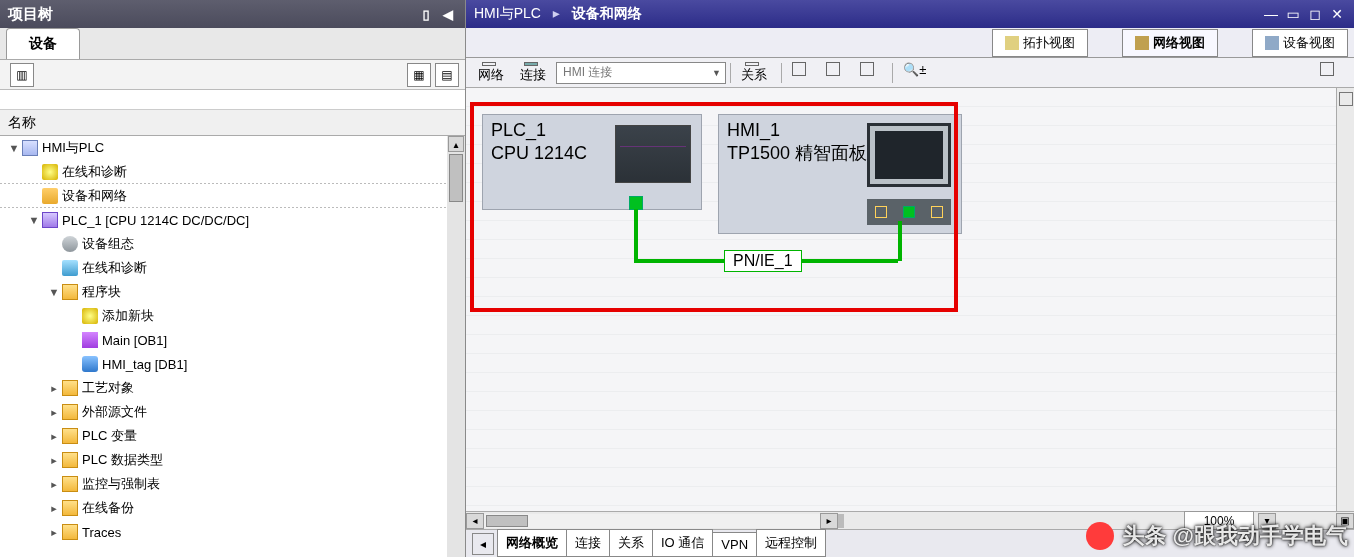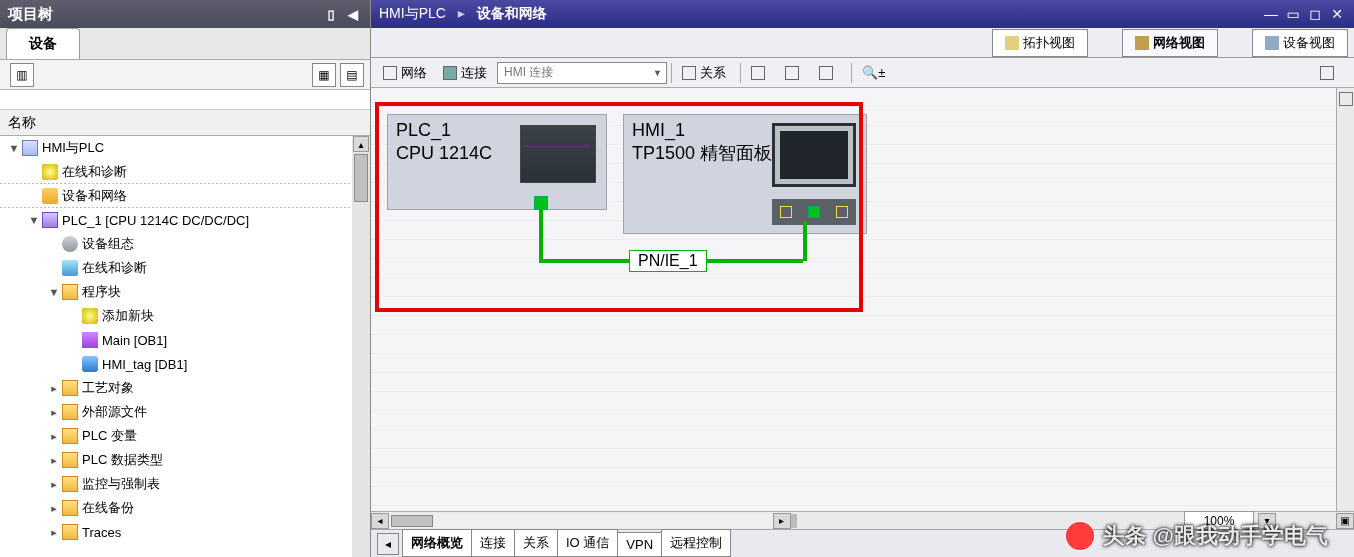--- a/index.html
+++ b/index.html
@@ -1,19 +1,19 @@
 <!DOCTYPE html>
 <html><head>
 <meta charset="utf-8">
 <style>
 * { box-sizing: border-box; margin: 0; padding: 0; font-family: "Microsoft YaHei", Arial, sans-serif; }
 body { width: 1354px; height: 557px; background: #fff; display: flex; font-size: 13px; color: #000; overflow: hidden; }
 
 
-.left-panel { width: 371px; background: #fff; display: flex; flex-direction: column; border-right: 1px solid #8a8a8a; }
+.left-panel { width: 466px; background: #fff; display: flex; flex-direction: column; border-right: 1px solid #8a8a8a; }
 .left-titlebar { height: 28px; background: linear-gradient(#5e5e6e,#4b4b5c); color: #fff; display: flex; align-items: center; padding: 0 8px; font-weight: bold; }
 .left-titlebar .title { flex: 1; font-size: 15px; }
 .left-titlebar .ctrl { width: 18px; height: 18px; margin-left: 4px; display: inline-flex; align-items: center; justify-content: center; color: #fff; }
 .left-tabs { height: 32px; background: #e8e8e8; display: flex; align-items: flex-end; padding: 0 6px; border-bottom: 1px solid #aaa; }
 .left-tabs .tab { background: #fff; border: 1px solid #999; border-bottom: none; border-radius: 4px 4px 0 0; padding: 6px 22px; font-size: 14px; font-weight: bold; }
 .left-toolbar { height: 30px; background: #f3f3f3; display: flex; align-items: center; padding: 0 6px; border-bottom: 1px solid #bbb; }
 .left-toolbar .spacer { flex: 1; }
 .tb-btn { width: 24px; height: 24px; border: 1px solid #888; background: #fff; margin-left: 4px; display: inline-flex; align-items: center; justify-content: center; font-size: 12px; }
 .left-spacer-row { height: 20px; background: #fff; border-bottom: 1px solid #ccc; }
 .col-header { height: 26px; background: #f0f0f0; border-bottom: 1px solid #aaa; padding: 4px 8px; font-size: 14px; }
@@ -47,21 +47,21 @@
 .right-titlebar .bc b { font-weight: bold; }
 .right-titlebar .spacer { flex: 1; }
 .win-ctrl { width: 18px; height: 18px; margin-left: 4px; display: inline-flex; align-items: center; justify-content: center; color: #fff; font-size: 14px; }
 
 .view-tabs { height: 30px; background: #ededf4; display: flex; align-items: flex-end; justify-content: flex-end; padding: 0 6px; border-bottom: 1px solid #999; gap: 35px; }
 .view-tabs .vtab { border: 1px solid #888; background: #fff; padding: 4px 12px; font-size: 13px; display: inline-flex; align-items: center; margin-left: -1px; }
 .view-tabs .vtab.active { background: #f8f8ff; font-weight: bold; }
 .view-tabs .vico { width: 14px; height: 14px; margin-right: 4px; display: inline-block; }
 
 .right-toolbar { height: 30px; background: #f0f0f4; display: flex; align-items: center; padding: 0 6px; border-bottom: 1px solid #aaa; }
-.rtb-btn { height: 22px; display: inline-flex; align-items: center; padding: 0 6px; margin-right: 4px; font-size: 13px; }
+.rtb-btn { height: 22px; display: inline-flex; align-items: center; padding: 0 6px; margin-right: 4px; font-size: 13px; flex-direction: column; }
 .rtb-btn .sq { width: 14px; height: 14px; border: 1px solid #666; margin-right: 4px; }
 .rtb-sep { width: 1px; height: 20px; background: #aaa; margin: 0 4px; }
 .rtb-sel { height: 22px; border: 1px solid #888; background: #fff; padding: 0 20px 0 6px; font-size: 12px; color: #777; position: relative; display: inline-flex; align-items: center; min-width: 170px; }
 .rtb-sel::after { content: "▼"; position: absolute; right: 4px; font-size: 9px; color: #555; }
 .right-toolbar .spacer { flex: 1; }
 
 .canvas-wrap { flex: 1; display: flex; flex-direction: column; position: relative; min-height: 0; }
 .canvas { flex: 1; background: #fff; position: relative; overflow: hidden; }
 .ruled { position: absolute; inset: 0;
   background-image: repeating-linear-gradient(#f5f5f7 0,#f5f5f7 18px,#ecedef 18px,#ecedef 19px);
@@ -90,21 +90,21 @@
 .wire.v2 { left: 432px; top: 133px; height: 40px; width: 0; }
 .wire-label { position: absolute; left: 258px; top: 162px; background: #fff; border: 1px solid #00b400; font-size: 16px; padding: 1px 8px; }
 
 .canvas-scroll-h { height: 18px; background: #eaeaea; display: flex; align-items: center; border-top: 1px solid #aaa; }
 .csh-btn { width: 18px; height: 16px; background: #d9d9d9; border: 1px solid #999; font-size: 10px; display: flex; align-items: center; justify-content: center; }
 .csh-track { flex: 1; height: 14px; background: #f0f0f0; position: relative; }
 .csh-thumb { position: absolute; left: 2px; top: 1px; width: 42px; height: 12px; background: #c0c0c0; border: 1px solid #888; }
 .csh-track.sep { flex: 0 0 6px; background: #bbb; }
 .zoom-box { width: 70px; height: 20px; border: 1px solid #999; background: #fff; display: inline-flex; align-items: center; justify-content: center; font-size: 12px; margin: 0 4px; }
 
-.watermark { position: absolute; right: 26px; bottom: 6px; font-size: 22px; font-weight: bold; color: rgba(255,255,255,0.9); text-shadow: 0 0 4px #000, 0 0 2px #000; display: flex; align-items: center; pointer-events: none; z-index: 20; }
+.watermark { position: absolute; right: 6px; bottom: 6px; font-size: 22px; font-weight: bold; color: rgba(255,255,255,0.9); text-shadow: 0 0 4px #000, 0 0 2px #000; display: flex; align-items: center; pointer-events: none; z-index: 20; }
 .watermark .av { width: 28px; height: 28px; border-radius: 50%; background: #ff3b3b; margin-right: 8px; }
 
 .bottom-tabs { height: 28px; background: #e9e9ef; display: flex; align-items: flex-end; border-top: 1px solid #aaa; }
 .bottom-tabs .btab { border: 1px solid #888; background: #fff; padding: 4px 8px; font-size: 13px; margin-left: -1px; }
 .bottom-tabs .btab.active { font-weight: bold; }
 .bottom-tabs .lead { width: 22px; height: 22px; border: 1px solid #888; margin: 0 4px 2px 6px; display: flex; align-items: center; justify-content: center; font-size: 12px; }
 
 .side-strip { width: 18px; background: #eaeaea; border-left: 1px solid #aaa; display: flex; flex-direction: column; align-items: center; }
 .side-strip .sqicon { width: 14px; height: 14px; border: 1px solid #777; margin-top: 4px; }
 </style>

